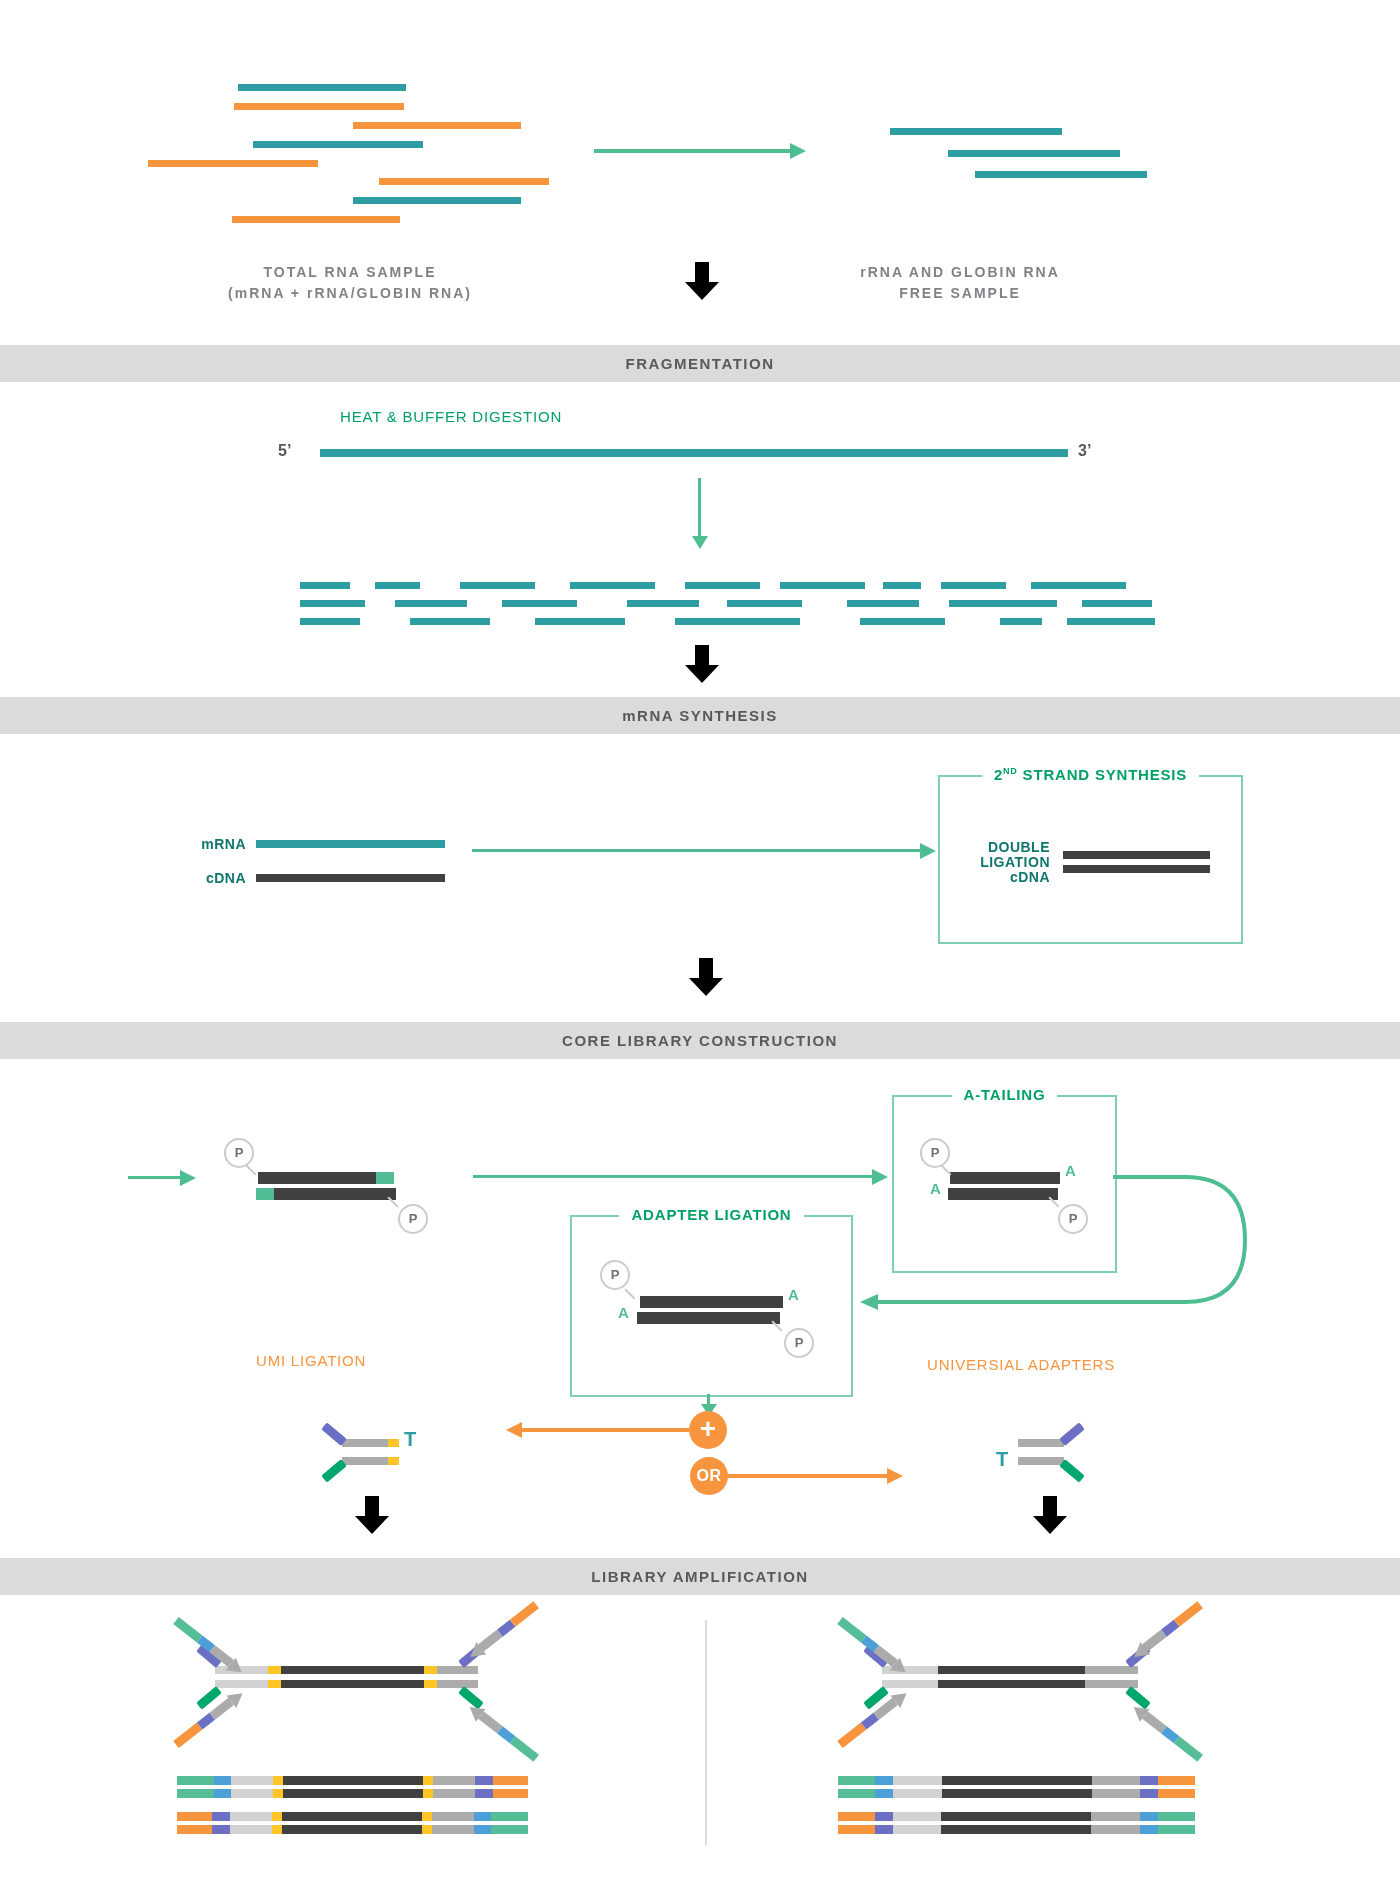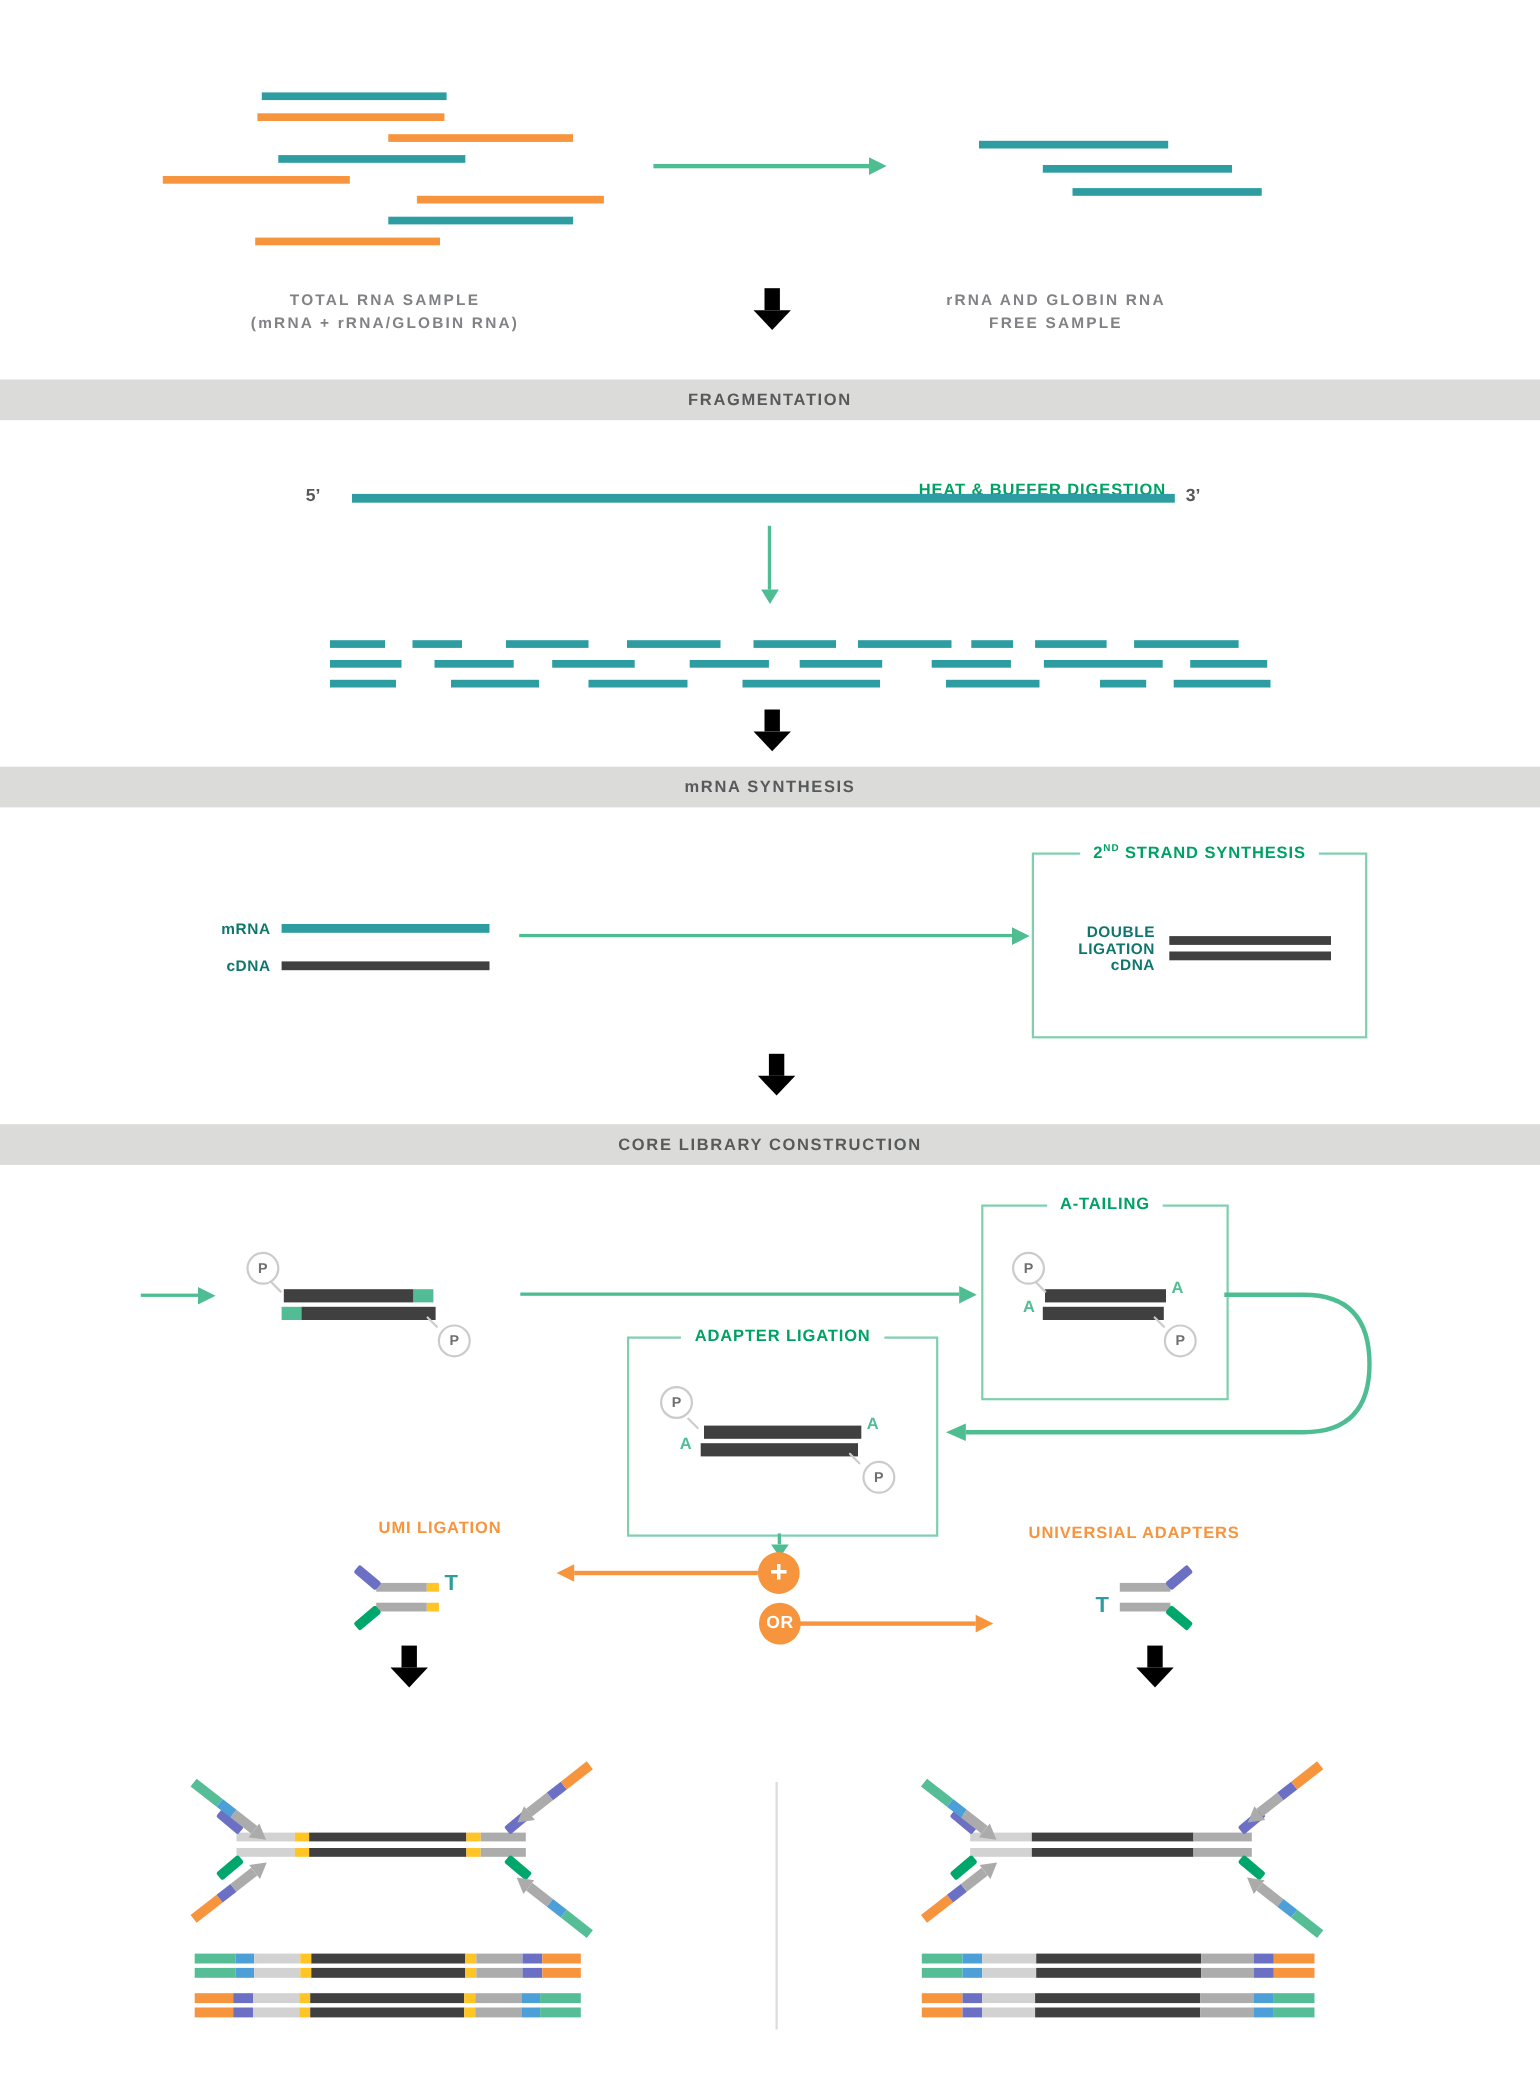--- a/index.html
+++ b/index.html
@@ -3,22 +3,22 @@
 <meta charset="utf-8">
 <style>
   html,body{margin:0;padding:0;background:#fff;}
   #canvas{position:relative;width:1400px;height:1895px;background:#fff;overflow:hidden;
           font-family:"Liberation Sans",sans-serif;}
   .abs{position:absolute;}
   .gbar{position:absolute;left:0;right:0;height:37px;background:#DBDBDA;color:#58595B;
         font-size:15px;font-weight:bold;letter-spacing:1.5px;text-align:center;line-height:37px;}
   .cap{position:absolute;color:#808285;font-size:14px;font-weight:bold;letter-spacing:2px;
        text-align:center;line-height:21px;}
-  .gtitle{position:absolute;color:#00A164;font-size:15px;font-weight:bold;letter-spacing:0.8px;
-          text-align:right;margin-top:29px;}
+  .gtitle{position:absolute;color:#00A164;font-size:15px;font-weight:normal;letter-spacing:0.8px;
+          text-align:left;}
   .obox{position:absolute;border:2px solid #7DCFAD;background:#fff;}
   .obox-title{position:absolute;top:-11px;left:0;right:0;text-align:center;}
   .obox-title span.tt{background:#fff;padding:0 12px;color:#00A164;font-size:15px;
           font-weight:bold;letter-spacing:0.8px;white-space:nowrap;}
   .obox-title sup{font-size:9px;}
   .pcirc{position:absolute;width:26px;height:26px;border-radius:50%;border:2px solid #CBCBCB;
          background:#fff;color:#6E6F71;font-size:13px;font-weight:bold;text-align:center;
          line-height:26px;z-index:3;}
   .alet{position:absolute;color:#52BD95;font-size:15px;font-weight:bold;z-index:3;}
   .tlet{position:absolute;color:#2D9DA1;font-size:20px;font-weight:bold;z-index:3;}
@@ -43,20 +43,21 @@
   .divider{position:absolute;background:#DCDCDC;}
 </style>
 </head>
 <body>
 
 <div id="canvas">
 
   <div class="gbar" style="top:345px">FRAGMENTATION</div>
   <div class="gbar" style="top:697px">mRNA SYNTHESIS</div>
   <div class="gbar" style="top:1022px">CORE LIBRARY CONSTRUCTION</div>
+  <div class="gbar" style="top:1558px">LIBRARY AMPLIFICATION</div>
 
   <div class="arr" style="left:594px;top:143px;width:218px;height:16px">
     <div class="shaft" style="left:0;top:6px;width:196px;height:4px;background:#4EBE92"></div>
     <div class="tip" style="left:196px;top:0;border-top:8px solid transparent;border-bottom:8px solid transparent;border-left:16px solid #4EBE92"></div>
   </div>
   <div class="fatarrow" style="left:685px;top:262px">
       <div class="stem"></div>
       <div class="head"></div>
     </div>
   <div class="cap" style="left:210px;top:262px;width:280px">

